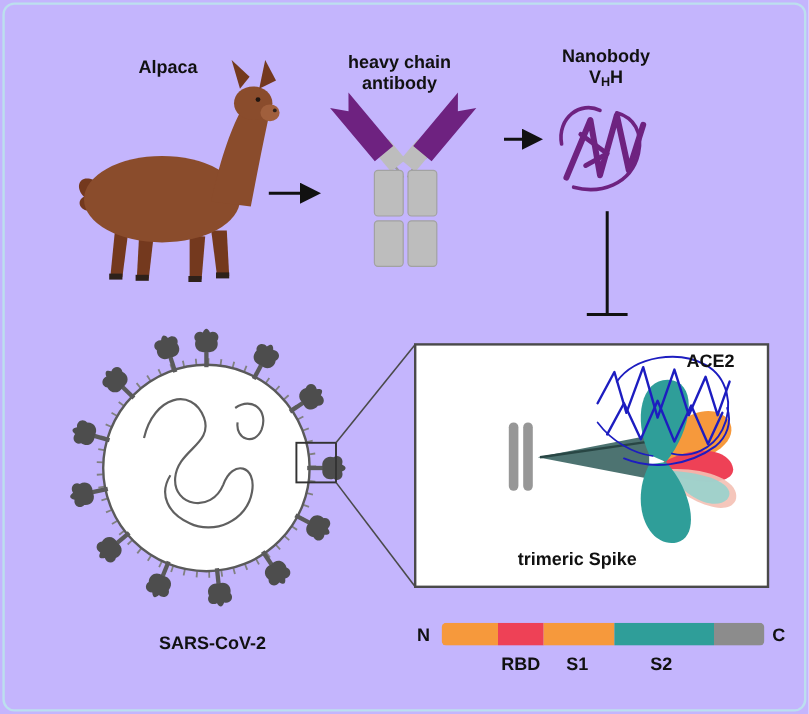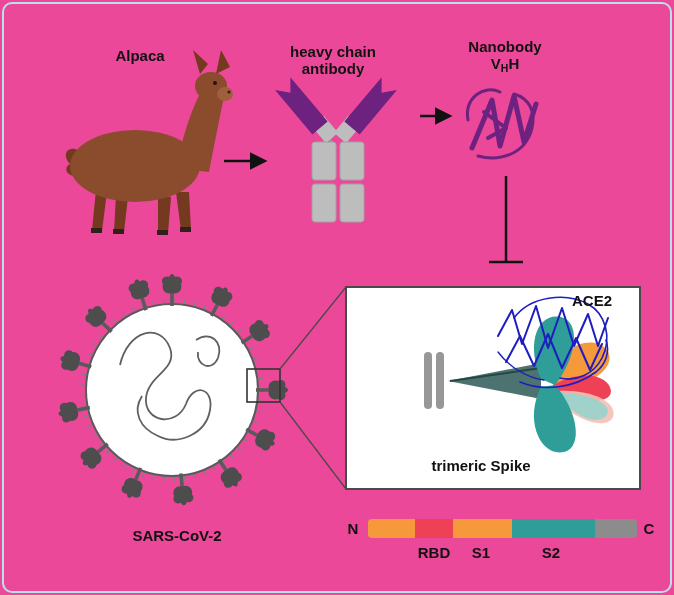--- a/index.html
+++ b/index.html
@@ -1,16 +1,16 @@
 <!DOCTYPE html>
 <html><head>
 <meta charset="utf-8">
 <style>
   html,body{margin:0;padding:0;background:#ffffff;}
-  .canvas{position:relative;width:674px;height:595px;background:#ec4899;overflow:hidden;}
+  .canvas{position:relative;width:674px;height:595px;background:#c4b5fd;overflow:hidden;}
   .frame{position:absolute;inset:2px;border:2px solid #bcdfee;border-radius:10px;pointer-events:none;z-index:5;}
   svg.fig{position:absolute;left:0;top:0;}
   svg.fig text{
     font-family:"Liberation Sans","DejaVu Sans",sans-serif;
     font-weight:bold;font-size:15px;fill:#111;text-anchor:middle;
   }
 </style>
 </head>
 <body>
 

